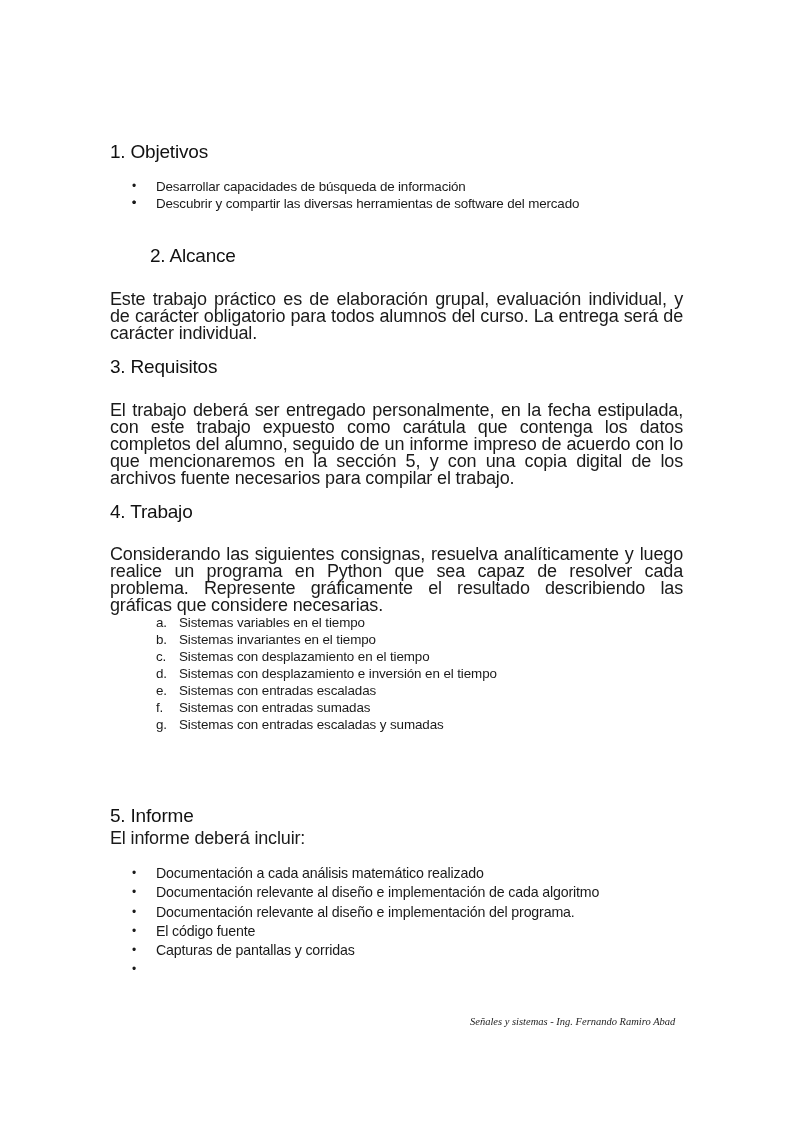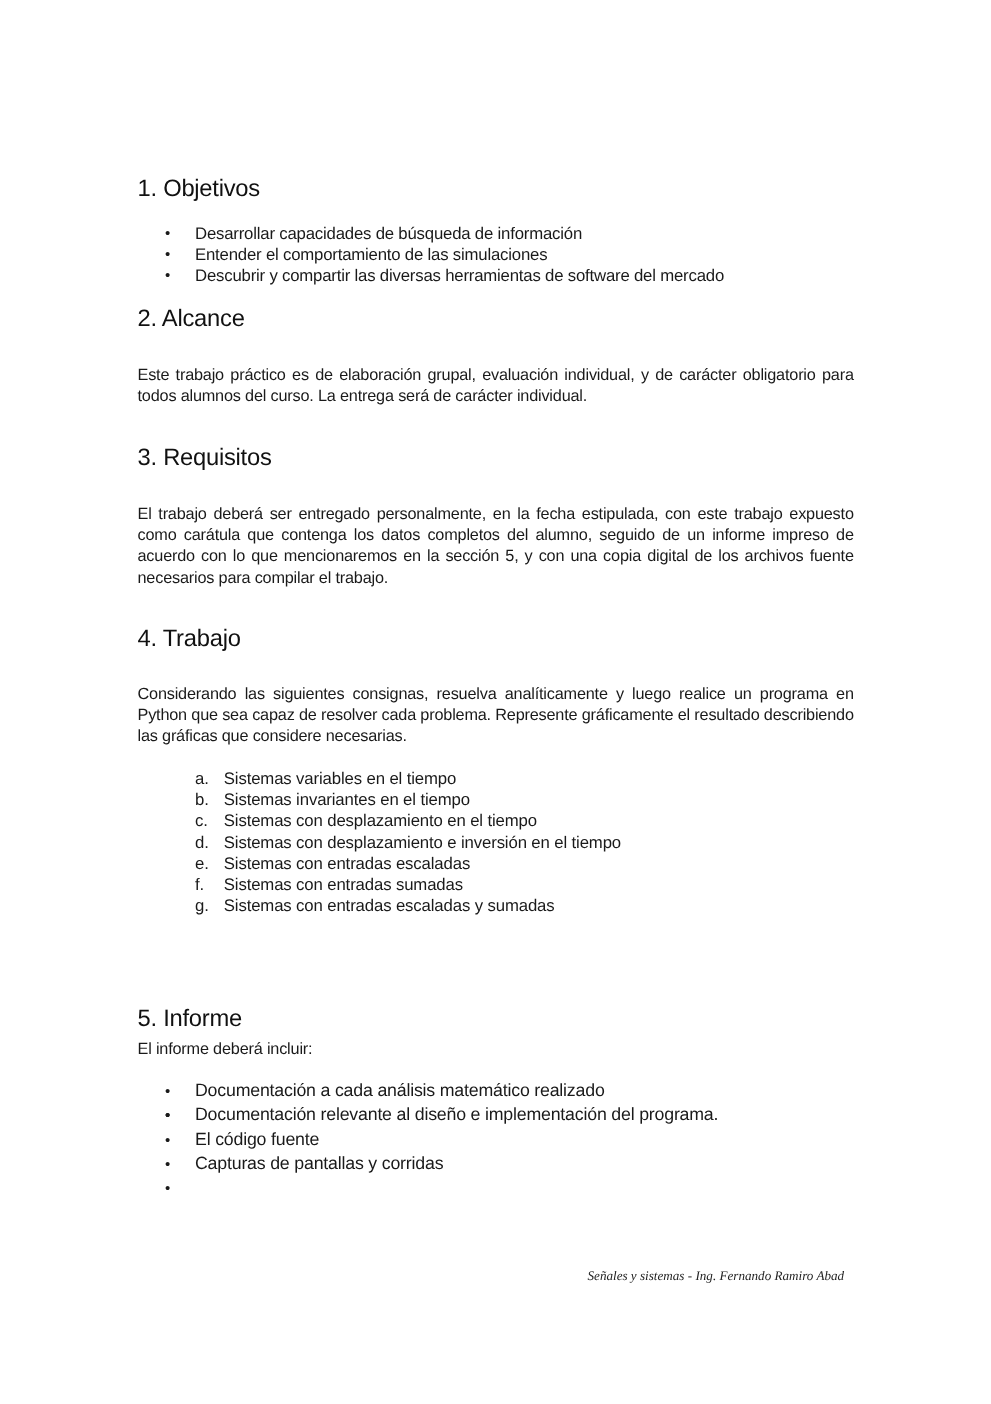--- a/index.html
+++ b/index.html
@@ -1,42 +1,42 @@
 <!DOCTYPE html>
 <html><head>
   <meta charset="utf-8">
   <style>
     html, body { margin: 0; padding: 0; background: #ffffff; }
     body { width: 793px; height: 1123px; position: relative; overflow: hidden; font-family: "Liberation Sans", sans-serif; color: #1a1a1a; }
     .page { position: absolute; left: 0; top: 0; width: 774px; height: 1123px; }
     .h { position: absolute; left: 110px; font-size: 19px; color: #111; font-weight: normal; margin: 0; letter-spacing: -0.2px; }
-    .para { position: absolute; left: 110px; width: 573px; font-size: 13px; line-height: 17px; text-align: justify; margin: 0; letter-spacing: -0.15px; }
+    .para { position: absolute; left: 110px; width: 573px; font-size: 18px; line-height: 17px; text-align: justify; margin: 0; letter-spacing: -0.15px; }
     .para.left { text-align: left; }
     .ul { position: absolute; left: 110px; margin: 0; padding: 0; list-style: none; font-size: 13.4px; line-height: 17px; letter-spacing: -0.15px; }
     .ul li { position: relative; padding-left: 46px; }
     .ul li .bullet { position: absolute; left: 22px; top: 0; font-size: 12px; }
     .ol { position: absolute; left: 110px; margin: 0; padding: 0; list-style: none; font-size: 13.4px; line-height: 17px; letter-spacing: -0.1px; }
     .ol li { position: relative; padding-left: 69px; }
     .ol li .marker { position: absolute; left: 46px; top: 0; }
     .ul.big { font-size: 14.2px; line-height: 19.3px; }
     .footer { position: absolute; left: 470px; top: 1016px; width: 214px; text-align: left; font-family: "Liberation Serif", serif; font-style: italic; font-size: 10.5px; color: #222; }
   </style>
 </head>
 <body>
 
 <div class="page">
 
   <h2 class="h" style="top:141px;">1. Objetivos</h2>
   <ul class="ul" style="top:178px;">
     <li><span class="bullet">•</span><span>Desarrollar capacidades de búsqueda de información</span></li>
-    <li><span class="bullet">•</span><span>Entender el comportamiento de las simulaciones</span></li>
+    <li><span class="bullet">•</span></li>
     <li><span class="bullet">•</span><span>Descubrir y compartir las diversas herramientas de software del mercado</span></li>
   </ul>
 
-  <h2 class="h" style="top:245px;">2. Alcance</h2>
+  <h2 class="h" style="top:245px;margin-left:40px;">2. Alcance</h2>
   <p class="para" style="top:291px;">Este trabajo práctico es de elaboración grupal, evaluación individual, y de carácter obligatorio para todos alumnos del curso. La entrega será de carácter individual.</p>
 
   <h2 class="h" style="top:356px;">3. Requisitos</h2>
   <p class="para" style="top:402px;">El trabajo deberá ser entregado personalmente, en la fecha estipulada, con este trabajo expuesto como carátula que contenga los datos completos del alumno, seguido de un informe impreso de acuerdo con lo que mencionaremos en la sección 5, y con una copia digital de los archivos fuente necesarios para compilar el trabajo.</p>
 
   <h2 class="h" style="top:501px;">4. Trabajo</h2>
   <p class="para" style="top:546px;">Considerando las siguientes consignas, resuelva analíticamente y luego realice un programa en Python que sea capaz de resolver cada problema. Represente gráficamente el resultado describiendo las gráficas que considere necesarias.</p>
   <ol class="ol" style="top:614px;">
     <li><span class="marker">a.</span><span>Sistemas variables en el tiempo</span></li>
     <li><span class="marker">b.</span><span>Sistemas invariantes en el tiempo</span></li>
@@ -44,21 +44,21 @@
     <li><span class="marker">d.</span><span>Sistemas con desplazamiento e inversión en el tiempo</span></li>
     <li><span class="marker">e.</span><span>Sistemas con entradas escaladas</span></li>
     <li><span class="marker">f.</span><span>Sistemas con entradas sumadas</span></li>
     <li><span class="marker">g.</span><span>Sistemas con entradas escaladas y sumadas</span></li>
   </ol>
 
   <h2 class="h" style="top:805px;">5. Informe</h2>
   <p class="para left" style="top:830px;">El informe deberá incluir:</p>
   <ul class="ul big" style="top:864px;">
     <li><span class="bullet">•</span><span>Documentación a cada análisis matemático realizado</span></li>
-    <li><span class="bullet">•</span></li>
+    <li><span class="bullet">•</span><span>Documentación relevante al diseño e implementación de cada algoritmo</span></li>
     <li><span class="bullet">•</span><span>Documentación relevante al diseño e implementación del programa.</span></li>
     <li><span class="bullet">•</span><span>El código fuente</span></li>
     <li><span class="bullet">•</span><span>Capturas de pantallas y corridas</span></li>
     <li><span class="bullet">•</span></li>
   </ul>
 
   <div class="footer">Señales y sistemas - Ing. Fernando Ramiro Abad</div>
 </div>
 
 </body></html>

